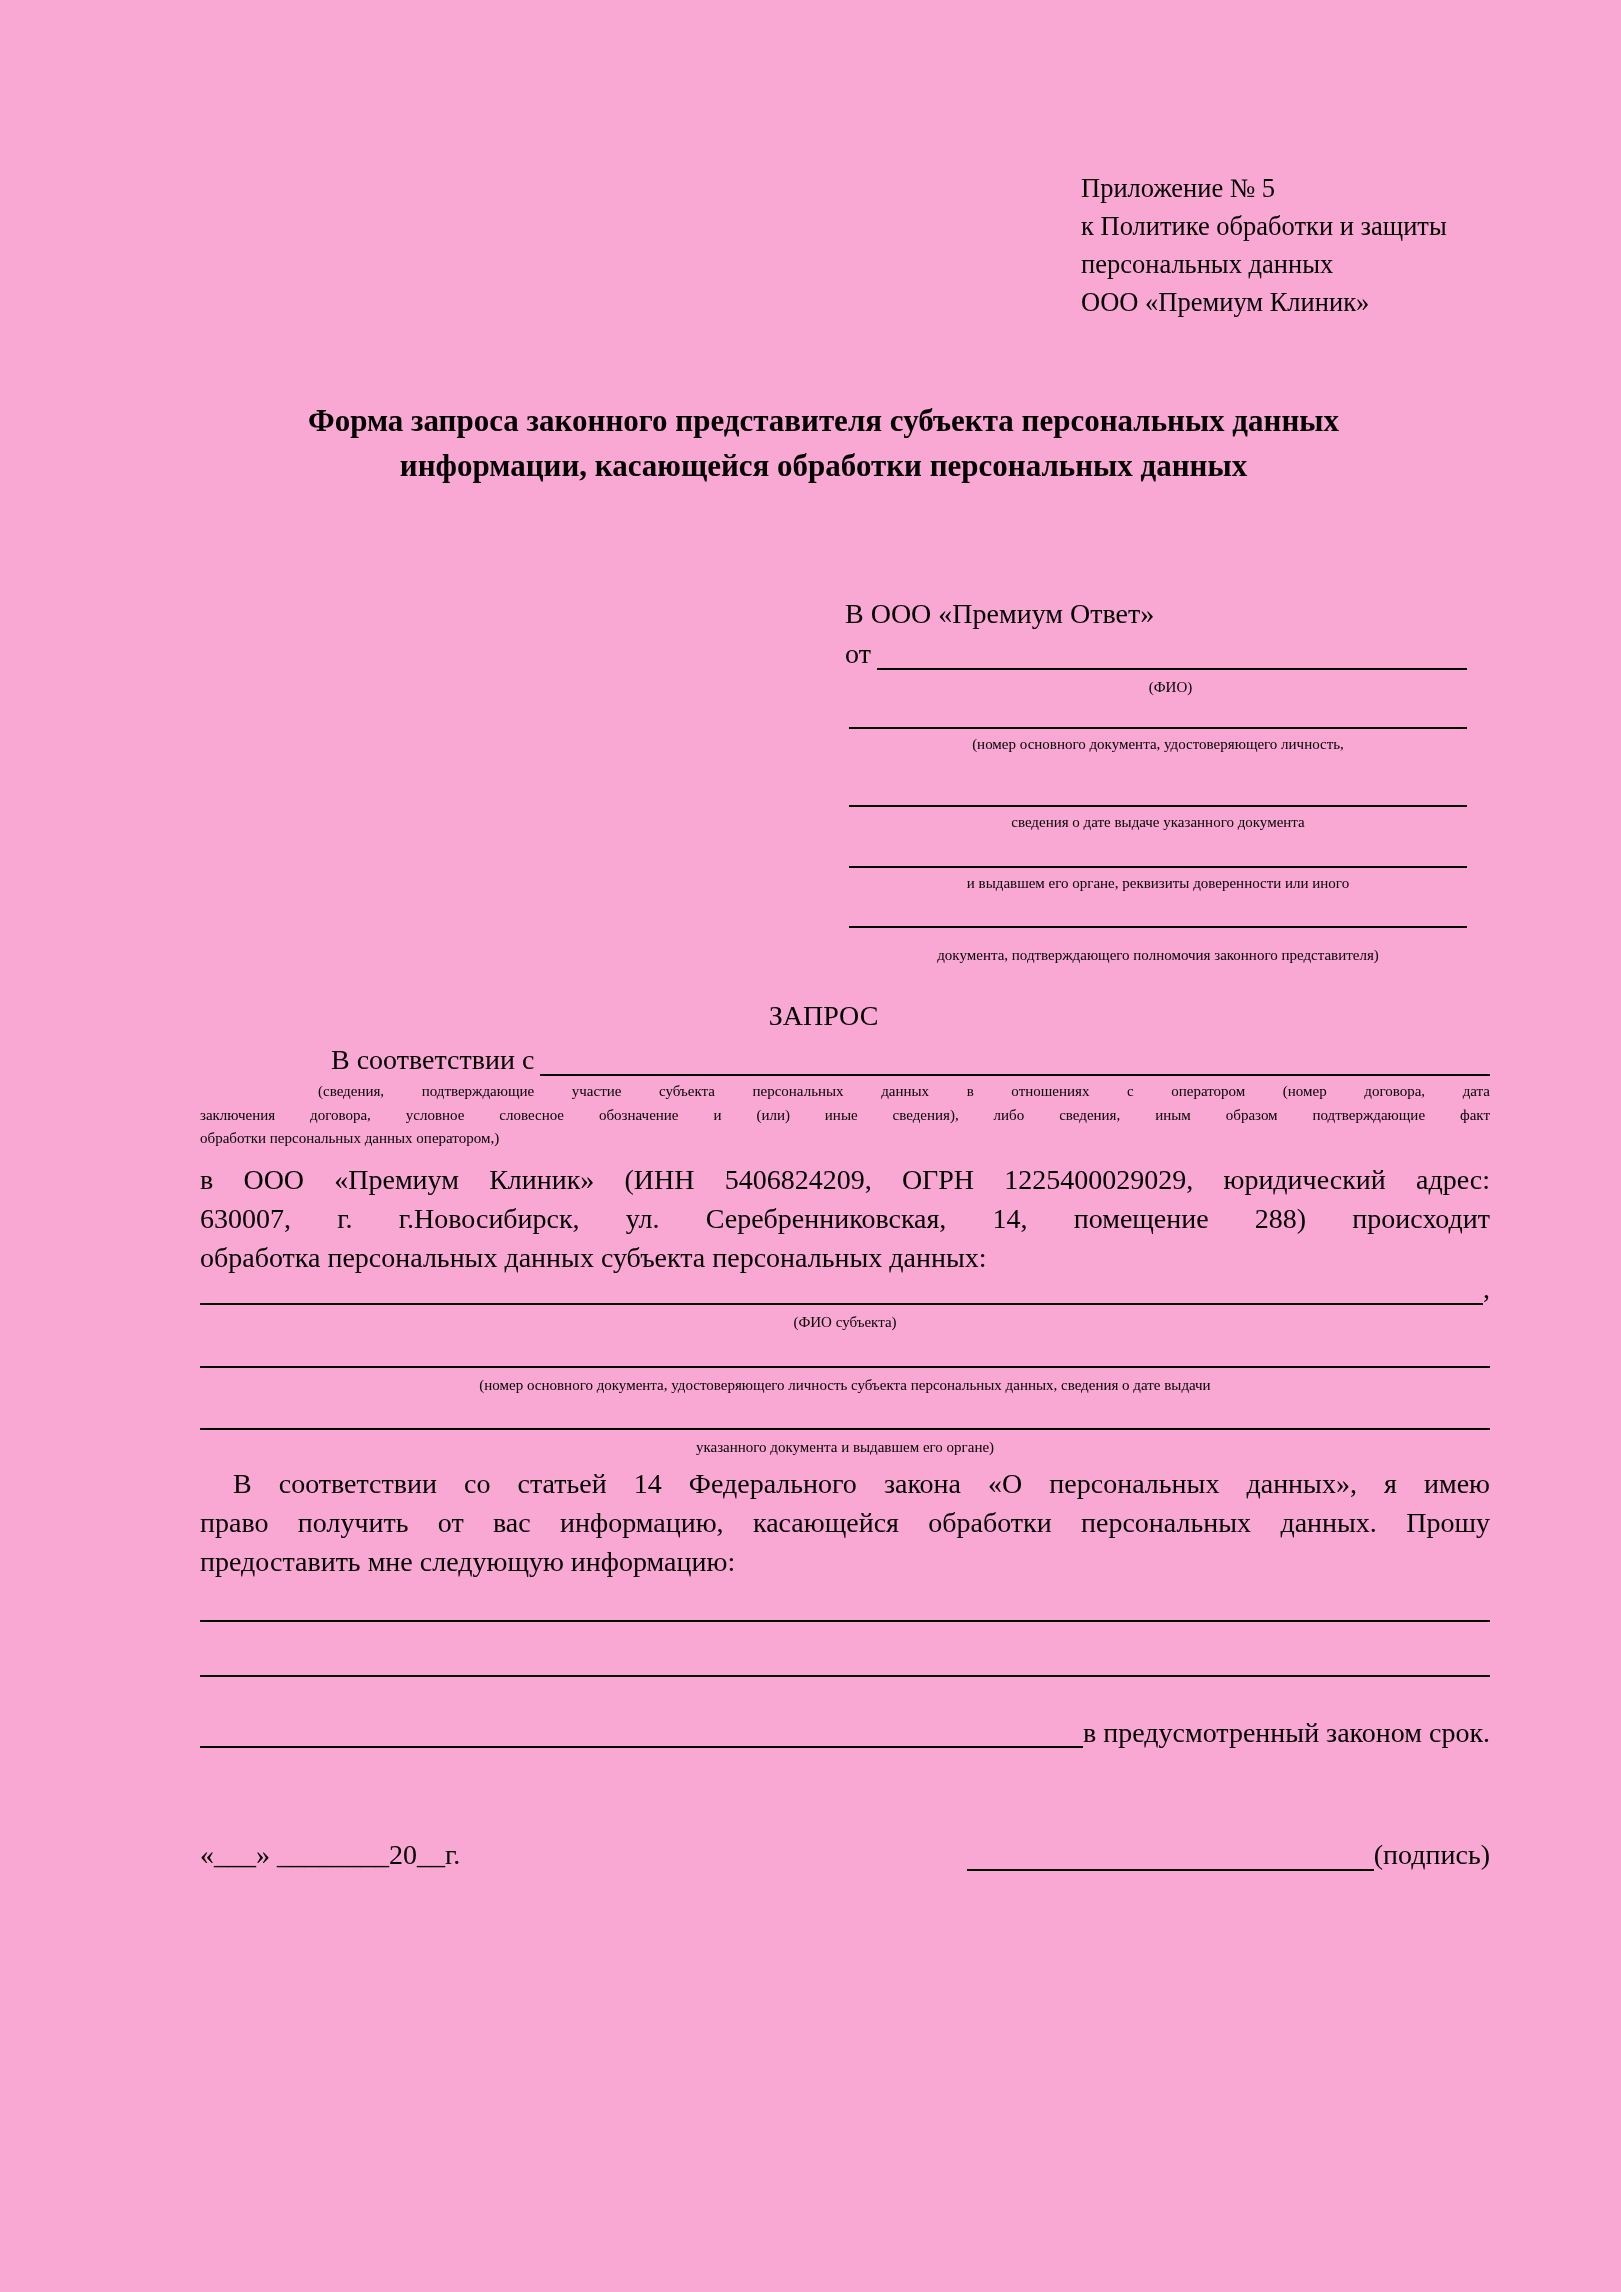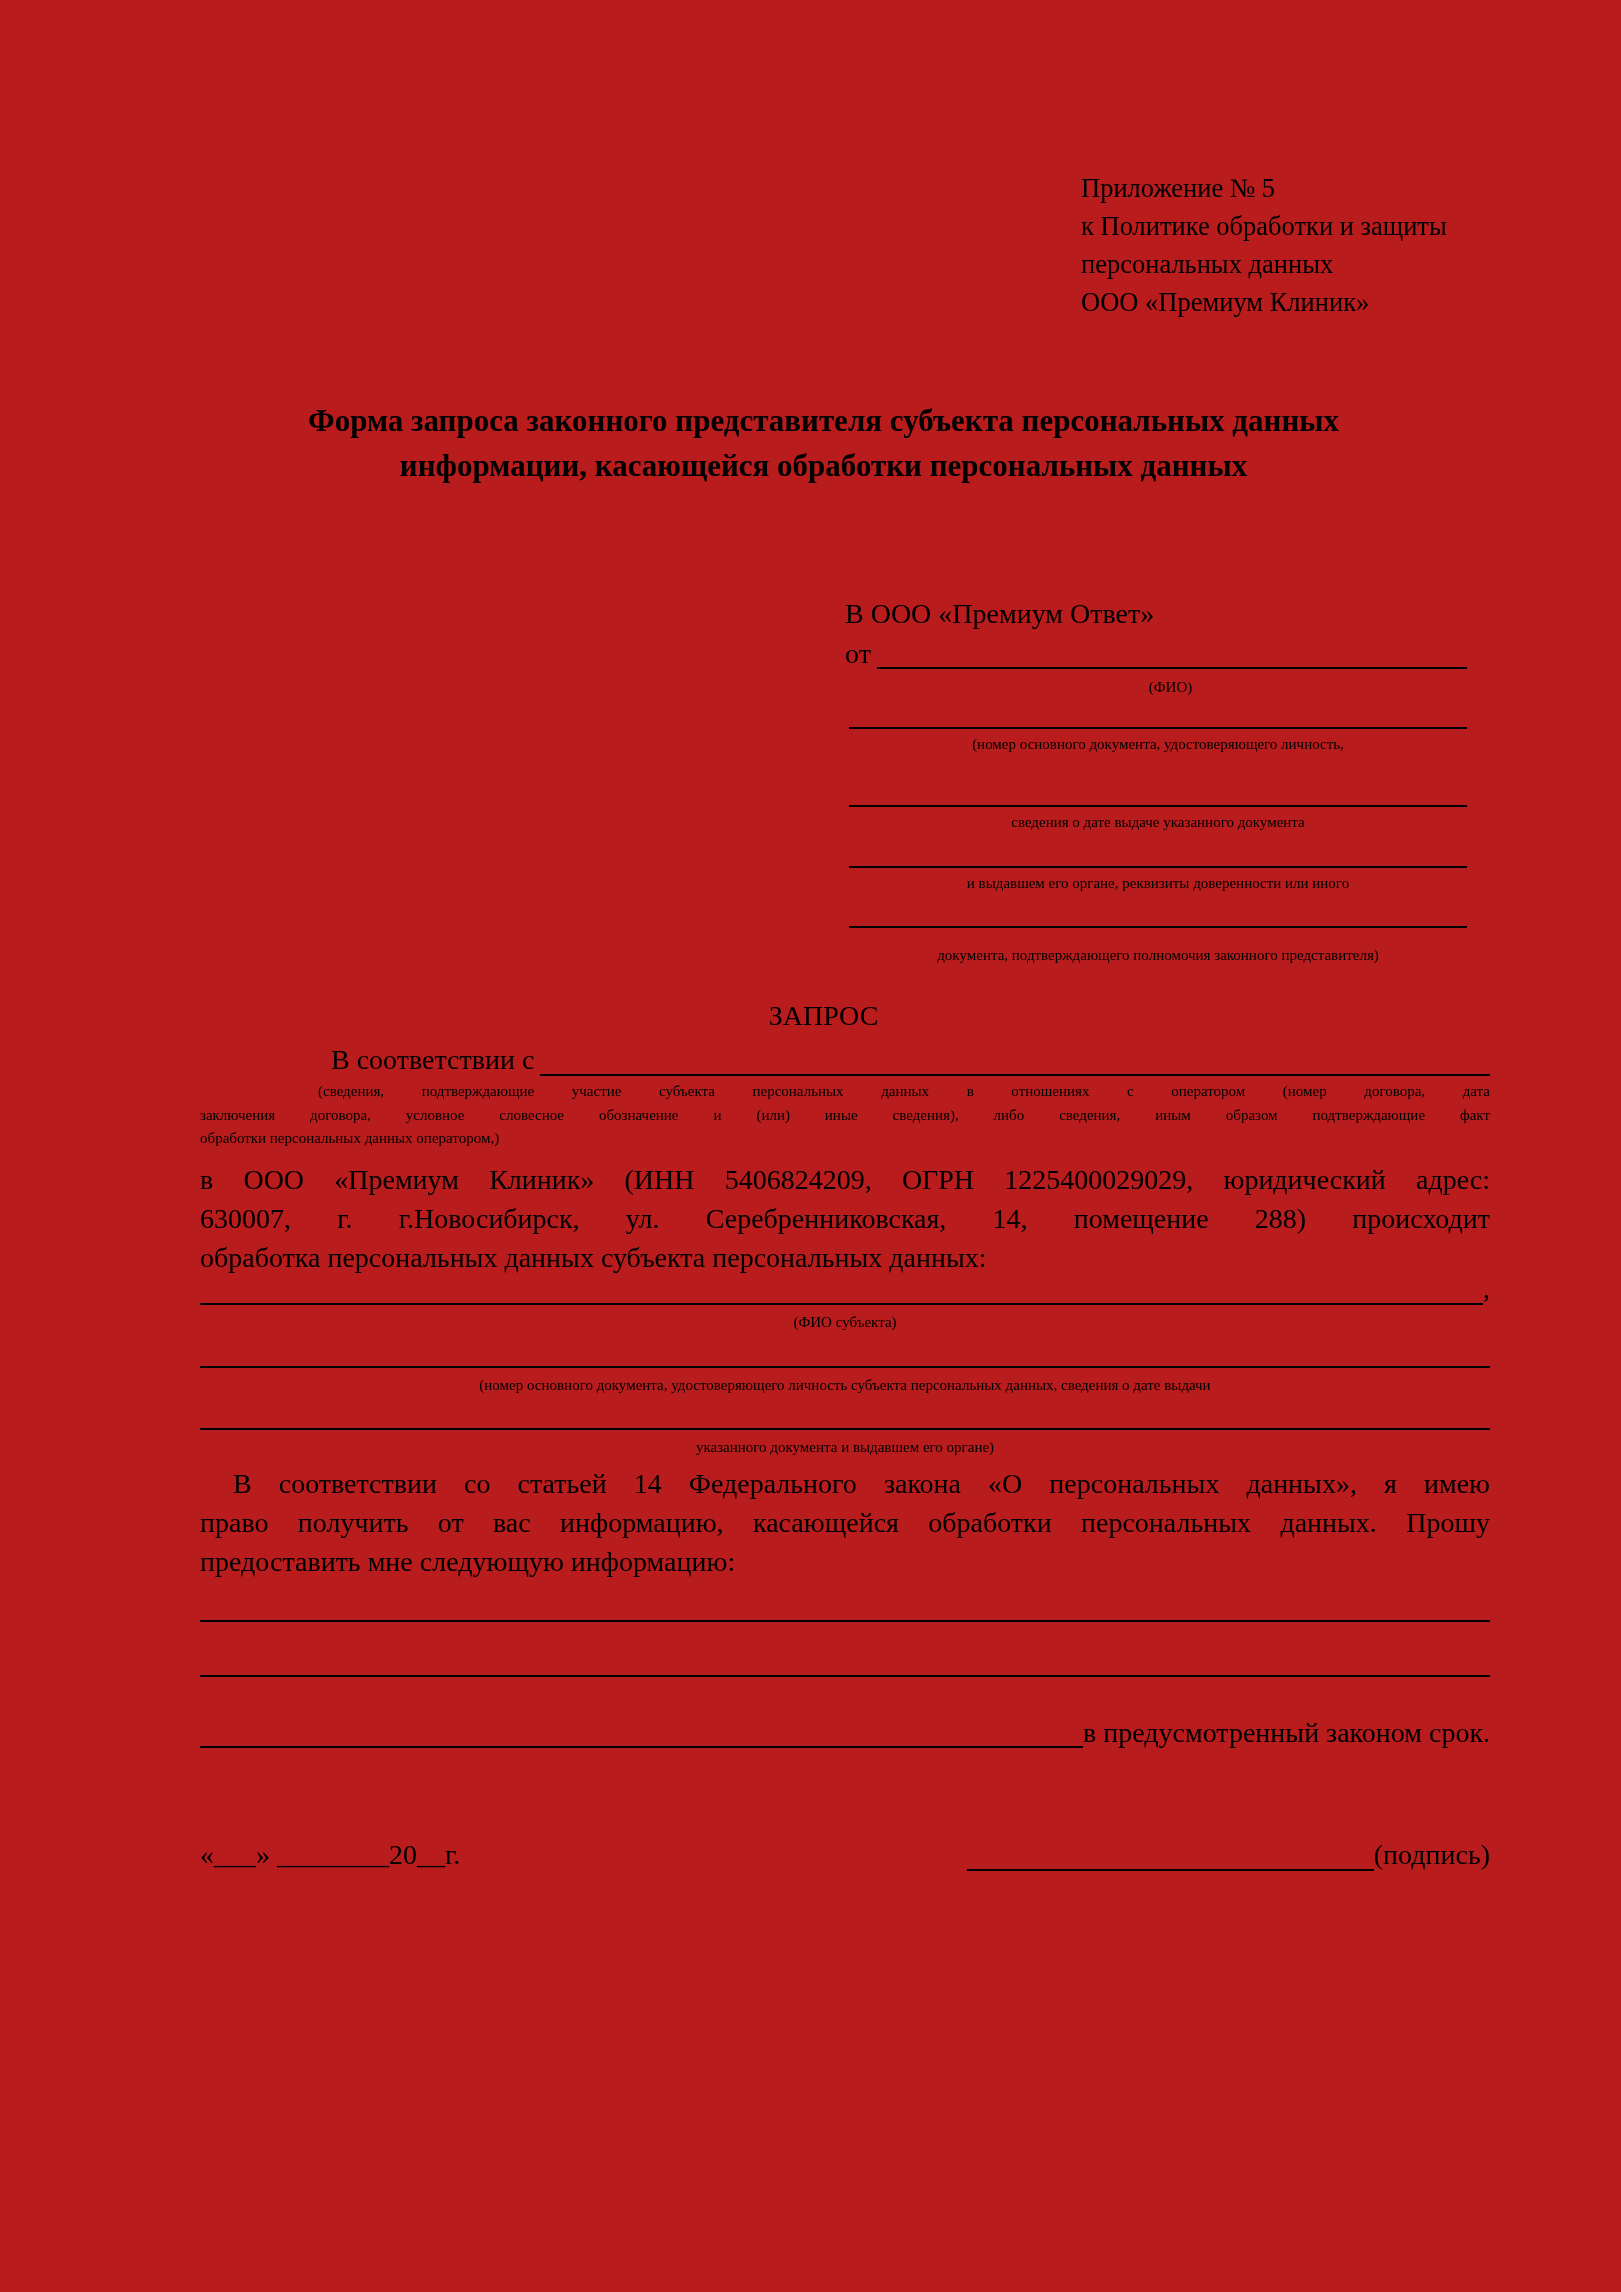--- a/index.html
+++ b/index.html
@@ -1,37 +1,37 @@
 <!DOCTYPE html>
 <html><head>
 <meta charset="utf-8">
 <style>
   html,body{margin:0;padding:0;background:#ffffff;}
   .page{
     position:relative;
     width:1621px;height:2293px;
-    background:#b91c1c;
+    background:#f9a8d4;
     color:#000;
     font-family:"Liberation Serif","DejaVu Serif",serif;
     font-size:28px;
     overflow:hidden;
   }
   .abs{position:absolute;}
   
   .hline{position:absolute;height:0;border-top:2px solid #000;}
   .fill{flex:1 1 auto;border-bottom:2px solid #000;margin-left:5.9px;height:29px;}
   .cap{font-size:15px;line-height:23.5px;}
   .center{text-align:center;}
   .jline{text-align:justify;text-align-last:justify;}
 
   #hdr{left:1081px;top:169px;width:412px;font-size:26.5px;line-height:38px;}
   #title{left:157px;top:398px;width:1333px;text-align:center;font-weight:bold;font-size:31px;line-height:45px;}
 
   #addr-to{left:845px;top:598px;}
-  #addr-from{left:845px;top:637px;width:622px;display:flex;align-items:center;height:33px;}
+  #addr-from{left:845px;top:637px;width:622px;display:flex;align-items:flex-end;height:33px;}
   #fio-cap{left:874px;top:676px;width:593px;}
   .fline{left:849px;width:618px;}
   .fcap{left:849px;width:618px;}
   #fline1{top:727px;} #fcap1{top:733px;}
   #fline2{top:805px;} #fcap2{top:811px;}
   #fline3{top:866px;} #fcap3{top:872px;}
   #fline4{top:926px;} #fcap4{top:932px;margin-top:12px;}
 
   #zapros{left:157px;top:1000px;width:1333px;text-align:center;}
   #intro-row{left:200px;top:1043px;width:1290px;display:flex;align-items:flex-end;height:33px;}

